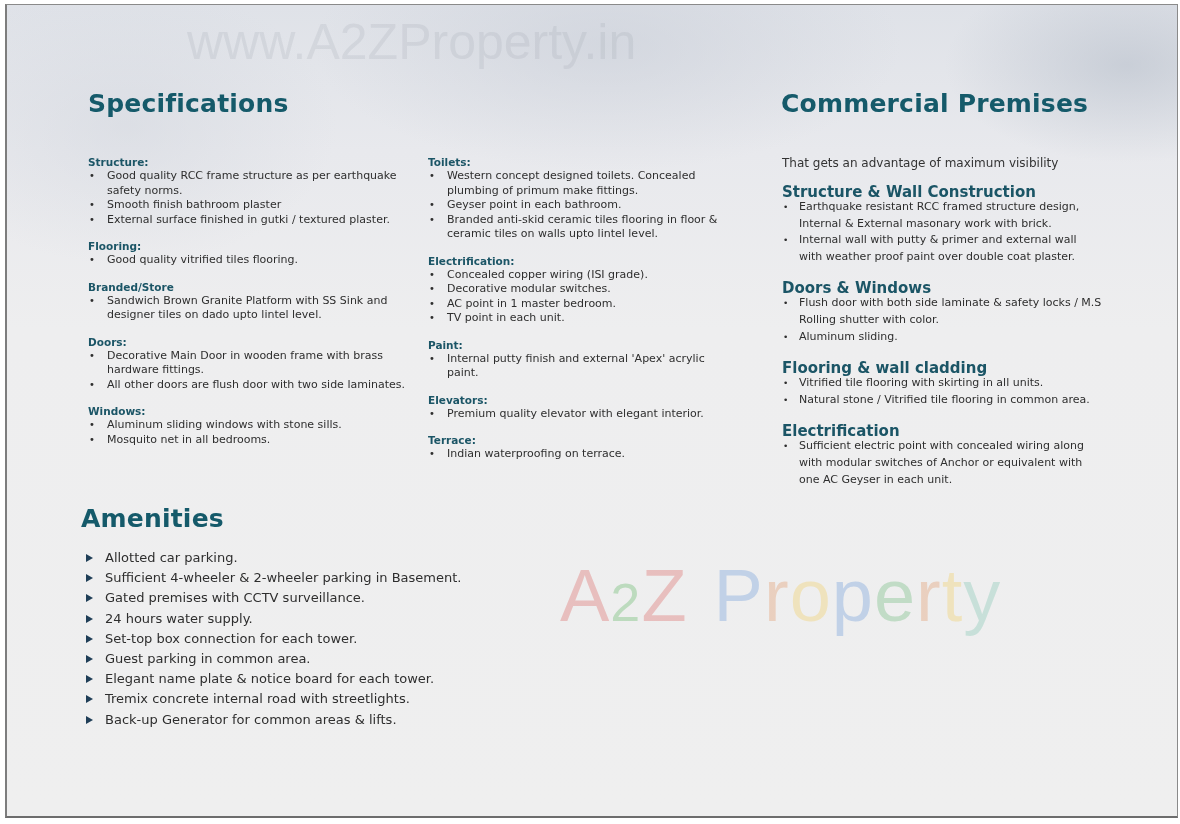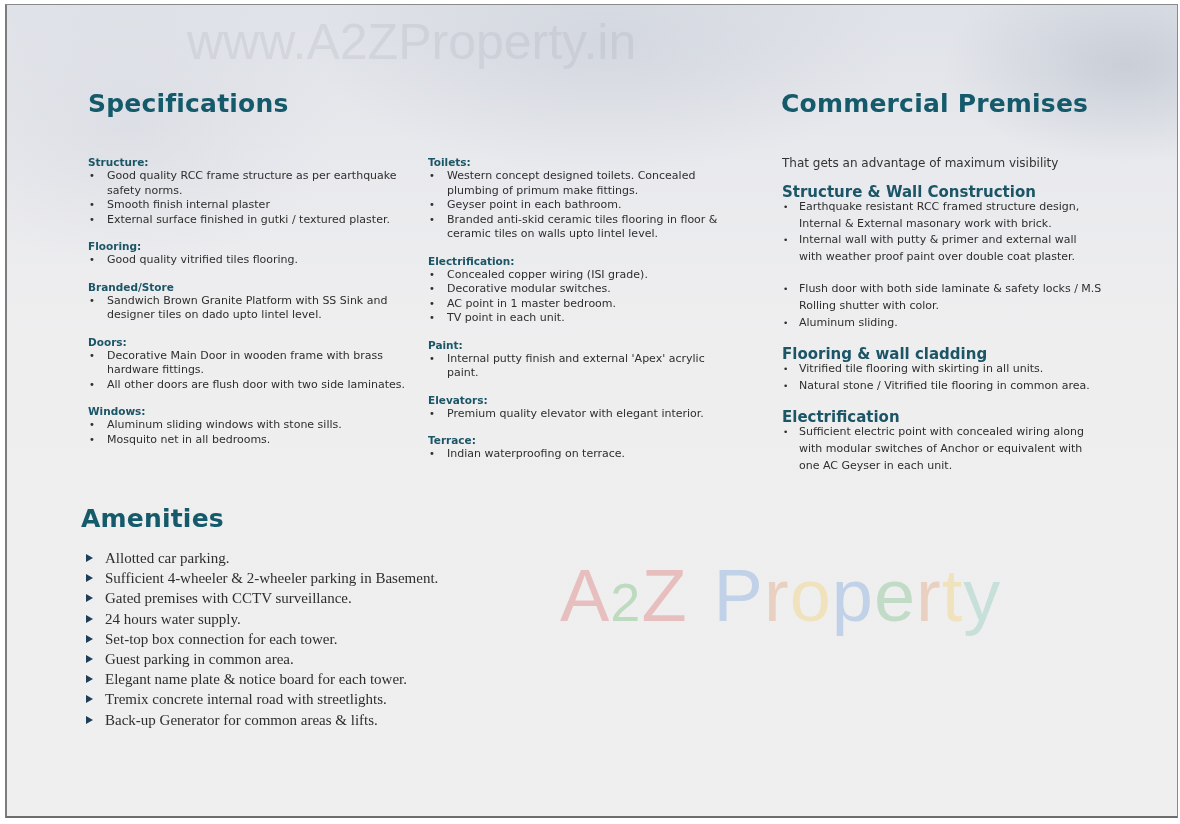--- a/index.html
+++ b/index.html
@@ -35,21 +35,21 @@
     ul.spec li { position: relative; padding-left: 19px; }
     ul.spec li .bullet { position: absolute; left: 1px; top: 0; font-size: 10px; }
     ul.spec li .txt { display: block; }
     .sec { margin-bottom: 12px; }
     .cp .sec-title { font-size: 15px; }
     .cp ul.spec li { padding-left: 17px; line-height: 16.6px; }
     .cp ul.spec li .bullet { left: 1px; font-size: 9px; }
     .cp .sec { margin-bottom: 16px; }
     .tagline { font-size: 12px; color: #333; margin: 0 0 14px 0; line-height: 16px; }
     ul.amen { list-style: none; margin: 0; padding: 0; }
-    ul.amen li { position: relative; padding-left: 22px; height: 20.2px; line-height: 20.2px; font-size: 15px; color: #2e2e2e; white-space: nowrap; font-family: Liberation Serif, serif; }
+    ul.amen li { position: relative; padding-left: 22px; height: 20.2px; line-height: 20.2px; font-size: 13px; color: #2e2e2e; white-space: nowrap; }
     ul.amen li .arrow {
       position: absolute; left: 3px; top: 6px; width: 0; height: 0;
       border-top: 4px solid transparent; border-bottom: 4px solid transparent; border-left: 7px solid #1f3e57;
     }
   </style>
 </head>
 <body>
 
 <div class="page">
 
@@ -64,21 +64,21 @@
   <div class="col" style="left:81px; top:150px; width:320px;">
     <div class="sec">
       <p class="sec-title">Structure:</p>
       <ul class="spec">
         <li>
             <span class="bullet">•</span>
             <span class="txt">Good quality RCC frame structure as per earthquake safety norms.</span>
           </li>
         <li>
             <span class="bullet">•</span>
-            <span class="txt">Smooth finish internal plaster</span>
+            <span class="txt">Smooth finish bathroom plaster</span>
           </li>
         <li>
             <span class="bullet">•</span>
             <span class="txt">External surface finished in gutki / textured plaster.</span>
           </li>
       </ul>
     </div>
     <div class="sec">
       <p class="sec-title">Flooring:</p>
       <ul class="spec">
@@ -218,20 +218,21 @@
             <span class="bullet">•</span>
             <span class="txt">Earthquake resistant RCC framed structure design, Internal &amp; External masonary work with brick.</span>
           </li>
         <li>
             <span class="bullet">•</span>
             <span class="txt">Internal wall with putty &amp; primer and external wall with weather proof paint over double coat plaster.</span>
           </li>
       </ul>
     </div>
     <div class="sec">
+      <p class="sec-title">Doors &amp; Windows</p>
       <ul class="spec">
         <li>
             <span class="bullet">•</span>
             <span class="txt">Flush door with both side laminate &amp; safety locks / M.S Rolling shutter with color.</span>
           </li>
         <li>
             <span class="bullet">•</span>
             <span class="txt">Aluminum sliding.</span>
           </li>
       </ul>

